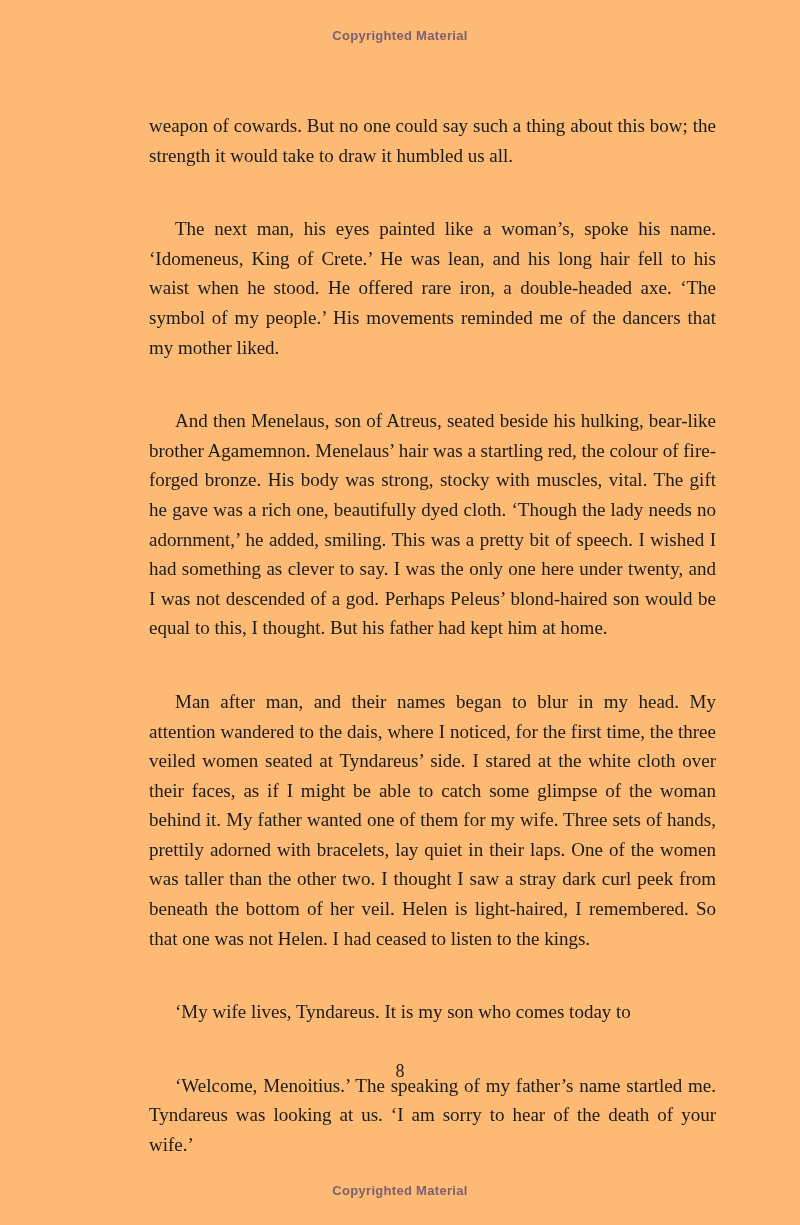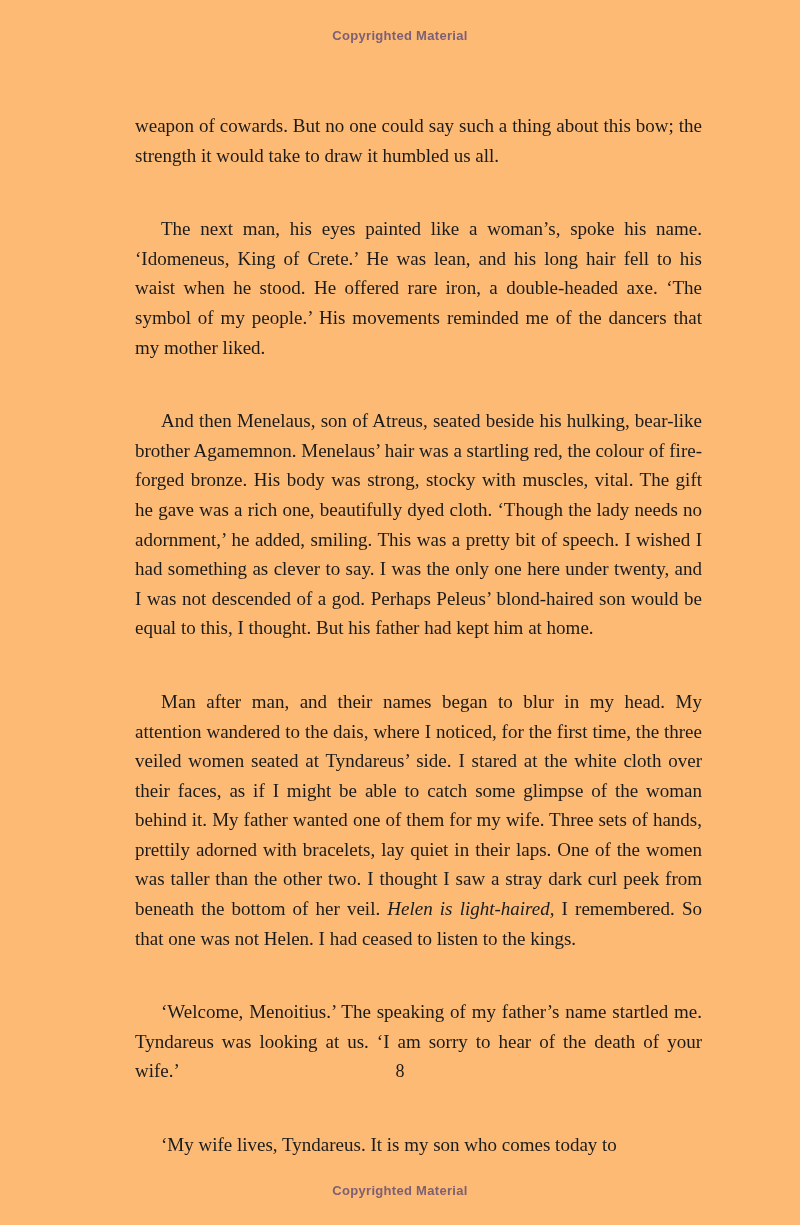--- a/index.html
+++ b/index.html
@@ -23,39 +23,38 @@
     font-family: "Liberation Sans", sans-serif;
     font-weight: bold;
     font-size: 13px;
     letter-spacing: 0.3px;
     color: #7d5f74;
   }
   .notice--top { top: 28px; }
   .notice--bottom { top: 1183px; }
   .text-block {
     position: absolute;
-    left: 135px;
+    left: 149px;
     top: 111px;
     width: 567px;
     font-size: 19px;
     line-height: 29.6px;
     color: #1b1b1b;
     text-align: justify;
     text-justify: inter-word;
   }
   .text-block p {
     margin: 0;
     padding: 0;
   }
   .text-block p.indent {
     text-indent: 26px;
     margin-top: 44px;
   }
   .italic {
-    font-style: italic;
   }
   .page-number {
     position: absolute;
     left: 0;
     top: 1061px;
     width: 100%;
     text-align: center;
     font-size: 18px;
     color: #1b1b1b;
     font-family: "Liberation Serif", serif;
@@ -66,21 +65,21 @@
 
 <div class="page">
 
   <div class="notice notice--top">Copyrighted Material</div>
 
   <div class="text-block">
     <p>weapon of cowards. But no one could say such a thing about this bow; the strength it would take to draw it humbled us all.</p>
     <p class="indent">The next man, his eyes painted like a woman’s, spoke his name. ‘Idomeneus, King of Crete.’ He was lean, and his long hair fell to his waist when he stood. He offered rare iron, a double-headed axe. ‘The symbol of my people.’ His movements reminded me of the dancers that my mother liked.</p>
     <p class="indent">And then Menelaus, son of Atreus, seated beside his hulking, bear-like brother Agamemnon. Menelaus’ hair was a startling red, the colour of fire-forged bronze. His body was strong, stocky with muscles, vital. The gift he gave was a rich one, beautifully dyed cloth. ‘Though the lady needs no adornment,’ he added, smiling. This was a pretty bit of speech. I wished I had something as clever to say. I was the only one here under twenty, and I was not descended of a god. Perhaps Peleus’ blond-haired son would be equal to this, I thought. But his father had kept him at home.</p>
     <p class="indent"><span>Man after man, and their names began to blur in my head. My attention wandered to the dais, where I noticed, for the first time, the three veiled women seated at Tyndareus’ side. I stared at the white cloth over their faces, as if I might be able to catch some glimpse of the woman behind it. My father wanted one of them for my wife. Three sets of hands, prettily adorned with bracelets, lay quiet in their laps. One of the women was taller than the other two. I thought I saw a stray dark curl peek from beneath the bottom of her veil. </span><span class="italic">Helen is light-haired,</span><span> I remembered. So that one was not Helen. I had ceased to listen to the kings.</span></p>
+    <p class="indent">‘My wife lives, Tyndareus. It is my son who comes today to</p>
     <p class="indent">‘Welcome, Menoitius.’ The speaking of my father’s name startled me. Tyndareus was looking at us. ‘I am sorry to hear of the death of your wife.’</p>
-    <p class="indent">‘My wife lives, Tyndareus. It is my son who comes today to</p>
   </div>
 
   <div class="page-number">8</div>
 
   <div class="notice notice--bottom">Copyrighted Material</div>
 
 </div>
 
 </body></html>

